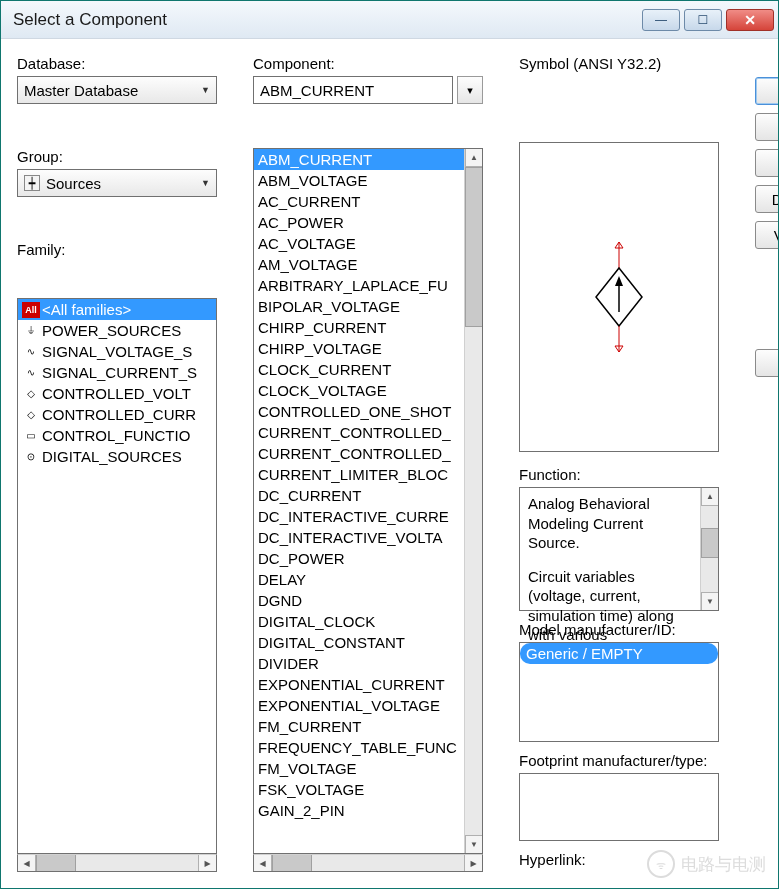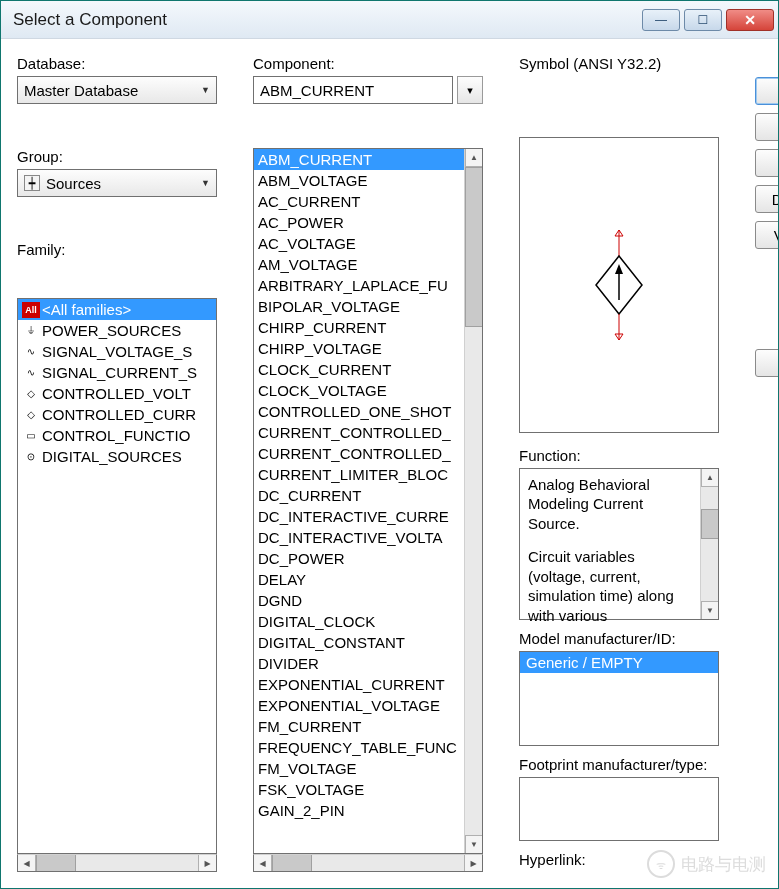--- a/index.html
+++ b/index.html
@@ -152,25 +152,25 @@
   }
   .btn.primary { border:1px solid #4a90d9; box-shadow:inset 0 0 0 1px #9ec9ef;}
   .symbol-box {
     border:1px solid #707070; background:#fff; height:310px;
     display:flex; align-items:center; justify-content:center;
     margin-bottom:14px;
   }
   .func-box, .model-box, .foot-box, .hyper-box {
     border:1px solid #707070; background:#fff;
   }
-  .func-box { height:152px; display:flex; margin-bottom:10px;}
+  .func-box { height:124px; display:flex; margin-bottom:10px;}
   .func-text { flex:1; padding:6px 8px; font-size:15px; line-height:1.3;}
   .model-box { height:100px; }
   .model-row { padding:2px 6px; font-size:15px;}
-  .model-row.sel{ background:#3399ff; color:#fff;}
+  .model-row.sel{ background:#3399ff; color:#fff;border-radius:10px;}
   .foot-box { height:68px;}
   .section-lbl { font-size:15px; margin-bottom:4px;}
   .watermark {
     position:absolute; right:12px; bottom:10px;
     color:#dcdcdc; font-size:17px; font-family:"Microsoft YaHei",sans-serif;
     display:flex; align-items:center; gap:6px; pointer-events:none;
   }
   .watermark-icon{
     width:28px;height:28px;border-radius:50%;border:2px solid #dcdcdc;
     display:flex;align-items:center;justify-content:center;font-size:11px;

